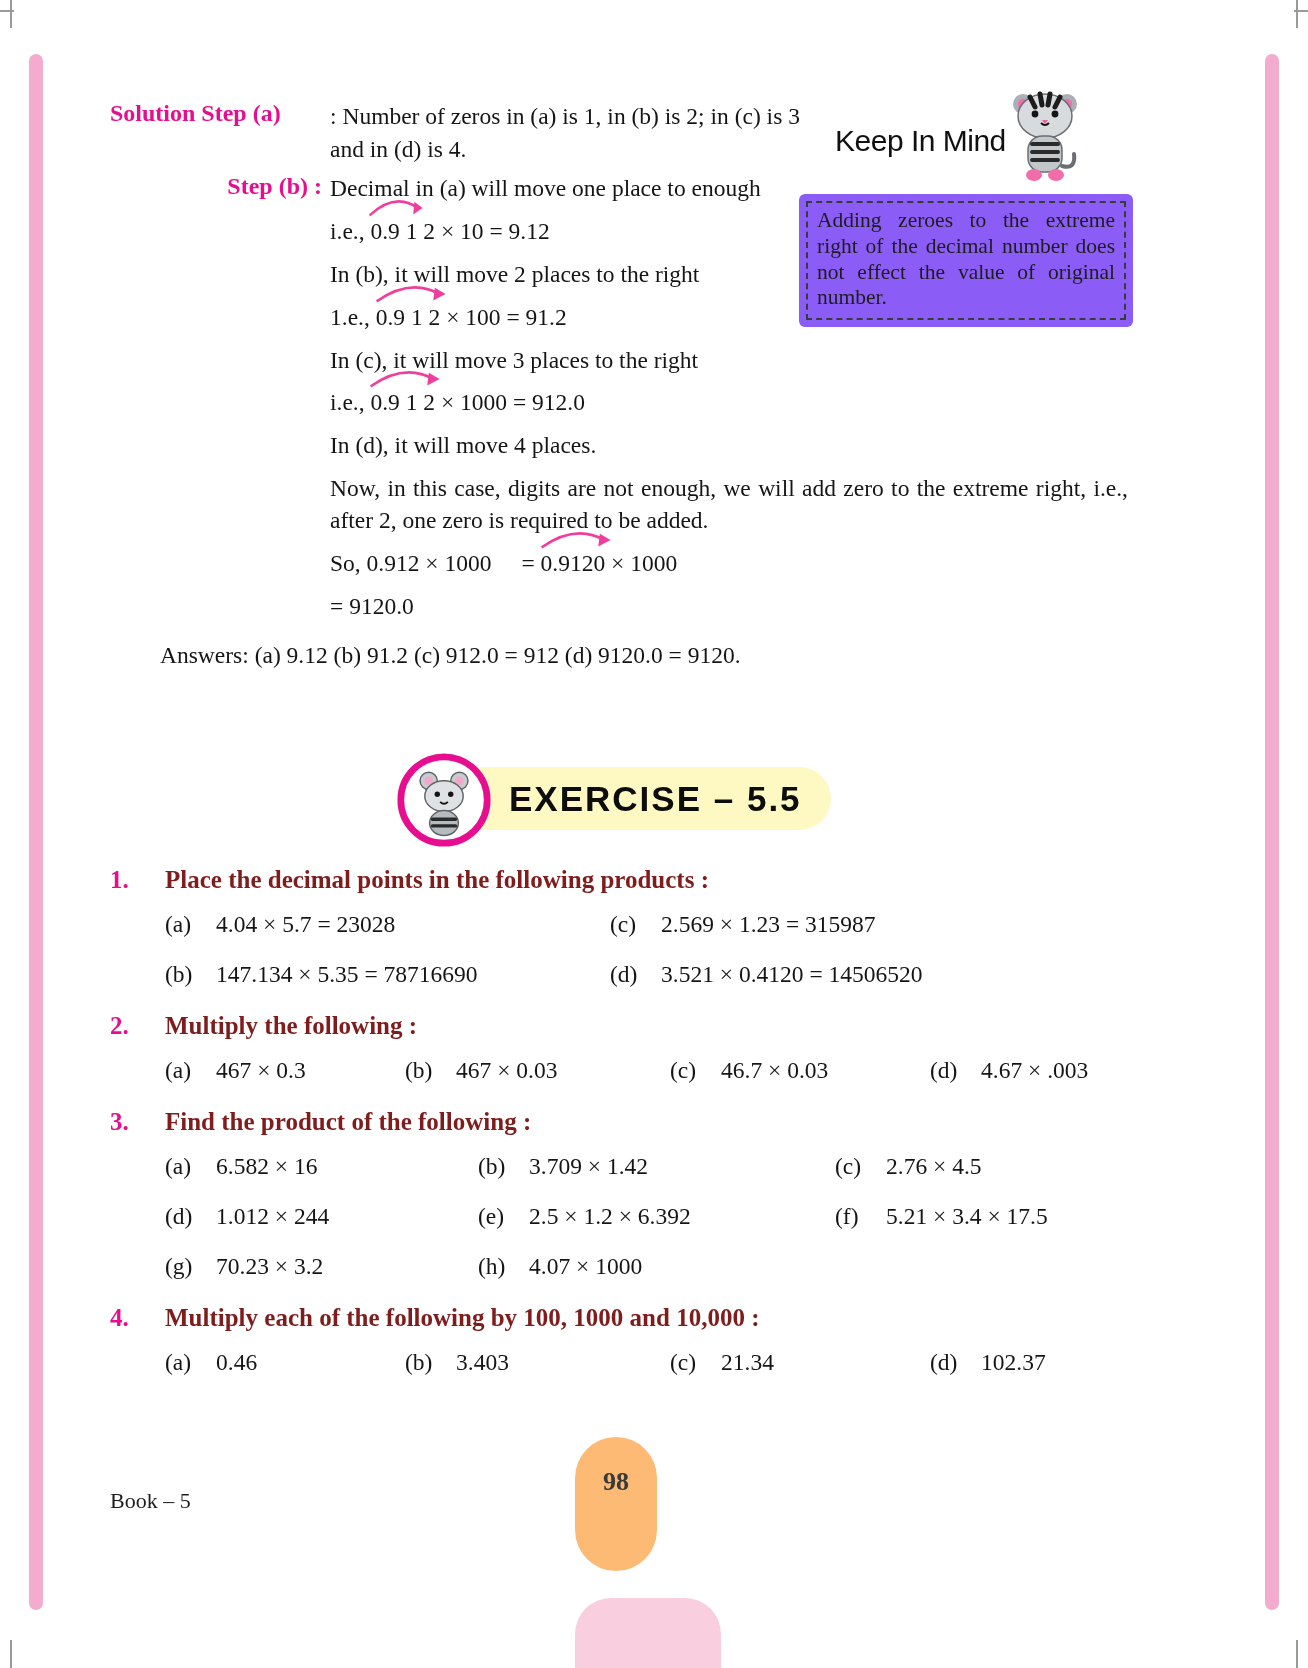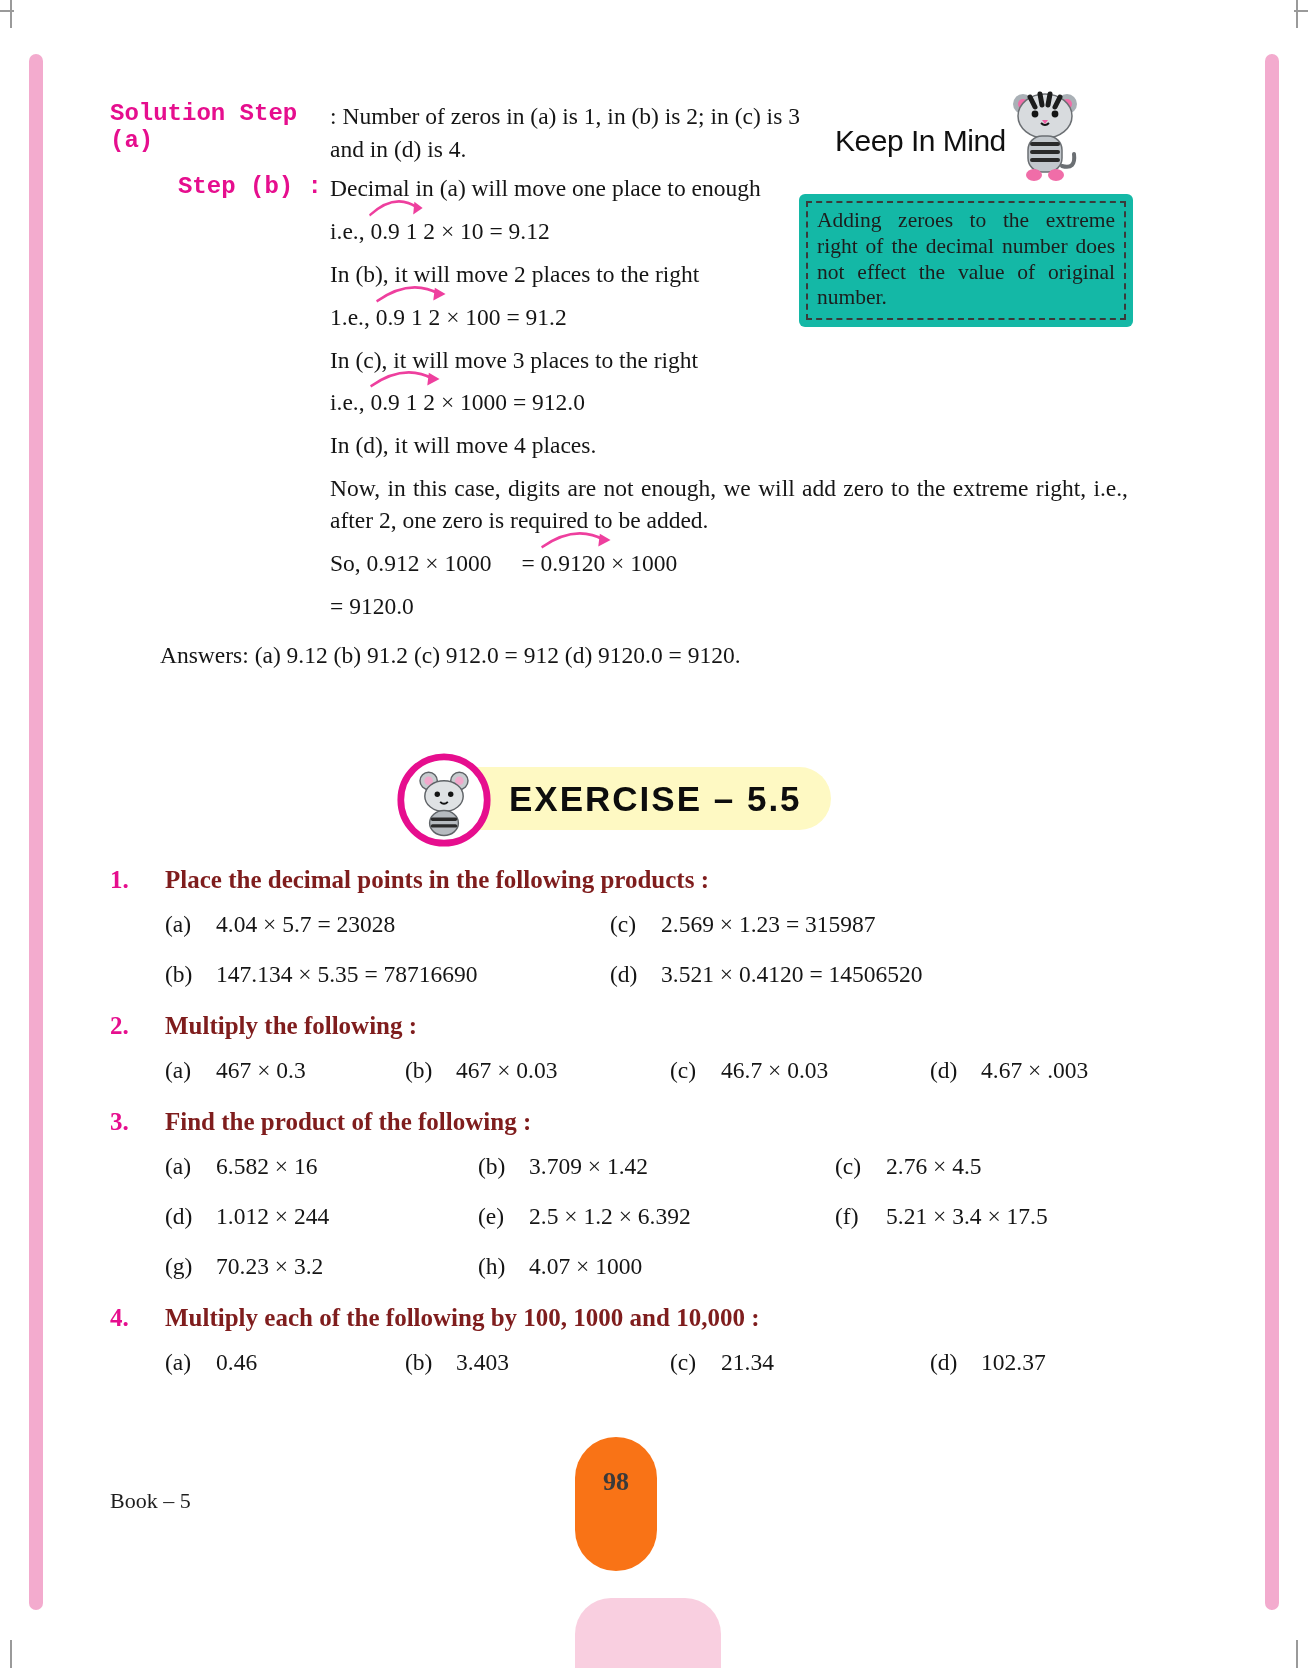--- a/index.html
+++ b/index.html
@@ -17,28 +17,28 @@
   .mark{position:absolute;background:#9a9a9a;}
   .mark.v{width:2px;height:28px;}
   .mark.h{width:14px;height:2px;}
 
   
   .kim{position:absolute;left:799px;top:88px;width:334px;}
   .kim-head{display:flex;align-items:center;gap:2px;margin-left:36px;}
   .kim-title{font-family:"Liberation Sans","DejaVu Sans",sans-serif;font-weight:400;
     font-size:30px;letter-spacing:-0.5px;color:#101010;white-space:nowrap;margin-top:10px;}
   .kim-tiger svg{display:block;}
-  .kim-note-outer{margin-top:10px;background:#14b8a6;border-radius:6px;padding:7px;}
+  .kim-note-outer{margin-top:10px;background:#8b5cf6;border-radius:6px;padding:7px;}
   .kim-note{border:2px dashed #3a3a3a;padding:5px 9px 7px;font-size:21.5px;line-height:1.2;
     text-align:justify;color:#1d1d1d;}
 
   
   .solution{position:absolute;left:110px;top:100px;width:1018px;}
   .sol-row-a{display:flex;margin-bottom:6px;}
-  .sol-label{font-weight:700;color:#e60e8e;font-size:24px;flex:none;font-family:Liberation Mono, monospace;}
+  .sol-label{font-weight:700;color:#e60e8e;font-size:24px;flex:none;}
   .sol-label-a{width:220px;}
   .sol-a-text{width:480px;font-size:23.5px;line-height:1.42;}
   .sol-row-b{display:flex;}
   .sol-label-b{width:220px;text-align:right;padding-right:8px;box-sizing:border-box;}
   .sol-body{width:798px;font-size:23.5px;}
   .sol-body p{margin:0 0 11px;line-height:1.36;}
   .para-narrow{max-width:462px;text-align:justify;}
   .para-wide{text-align:justify;}
   .eq{margin-top:4px;}
   .eq-result{margin-left:216px;}
@@ -63,21 +63,21 @@
   .q-text{font-weight:700;color:#7f1d1d;font-size:25px;}
   .q-items{margin-left:55px;margin-bottom:24px;display:grid;row-gap:23px;font-size:23.5px;}
   .cols2{grid-template-columns:445px 1fr;}
   .cols3{grid-template-columns:313px 357px 1fr;}
   .cols4{grid-template-columns:240px 265px 260px 1fr;}
   .item{display:flex;gap:18px;}
   .item .lbl{min-width:33px;}
 
   
   .footer-book{position:absolute;left:110px;top:1488px;font-size:22px;color:#1d1d1d;}
-  .page-tab{position:absolute;left:575px;top:1437px;width:82px;height:134px;background:#f97316;
+  .page-tab{position:absolute;left:575px;top:1437px;width:82px;height:134px;background:#fdba74;
     border-radius:41px;text-align:center;box-sizing:border-box;padding-top:30px;}
   .page-num{font-weight:700;font-size:26px;color:#3a3a3a;}
   .bottom-tab{position:absolute;left:575px;top:1598px;width:146px;height:70px;background:#f9cfe0;
     border-radius:36px 36px 0 0;}
 </style>
 </head>
 <body>
 
 <div class="page">
 

